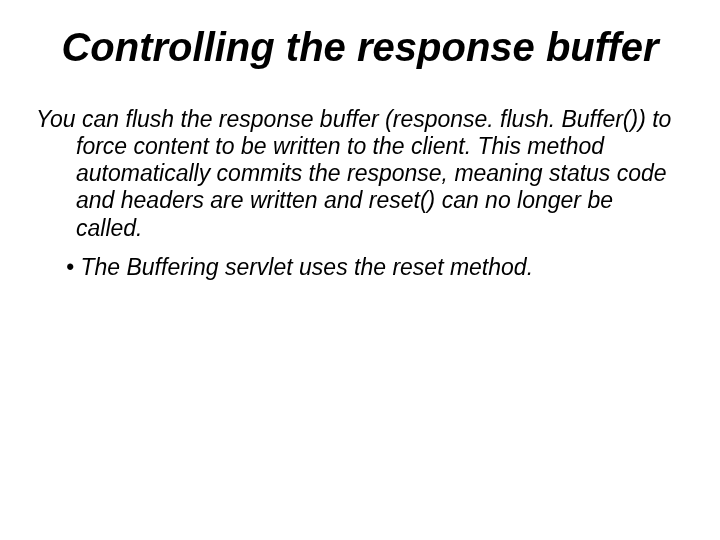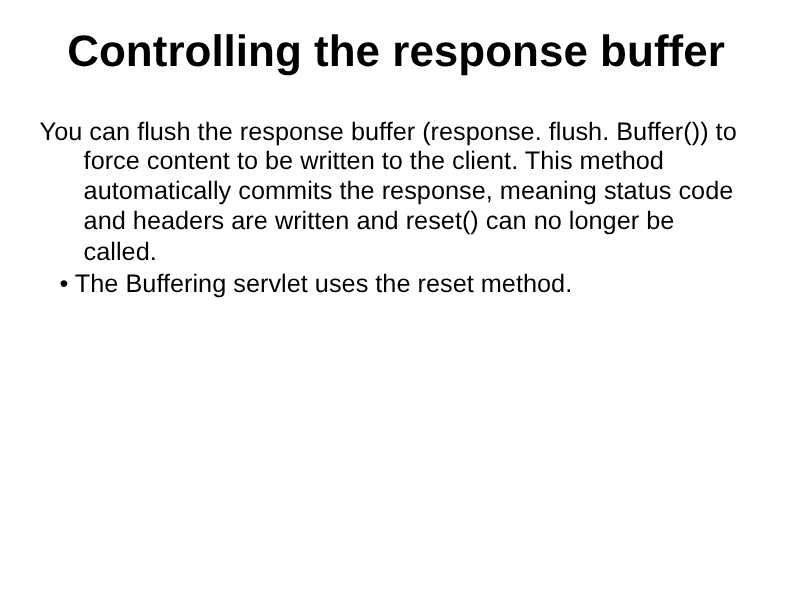--- a/index.html
+++ b/index.html
@@ -10,38 +10,39 @@
     background: #ffffff;
     font-family: Arial, Helvetica, sans-serif;
     color: #000000;
     overflow: hidden;
   }
   .slide {
     box-sizing: border-box;
     width: 720px;
     height: 540px;
     padding: 24px 36px 36px 36px;
+    font-style: italic;
   }
   .title {
     font-size: 40px;
     line-height: 1.15;
     margin: 0 0 36px 0;
     text-align: center;
   }
   .body {
     font-size: 23px;
     line-height: 1.18;
   }
   .para {
     margin: 0 0 2px 0;
     padding-left: 40px;
     text-indent: -40px;
   }
   .bullet {
-    margin: 0;
+    margin: 12px;
     padding-left: 40px;
     text-indent: -22px;
   }
   .bullet::before {
     content: "• ";
   }
 </style>
 </head>
 <body>
 

